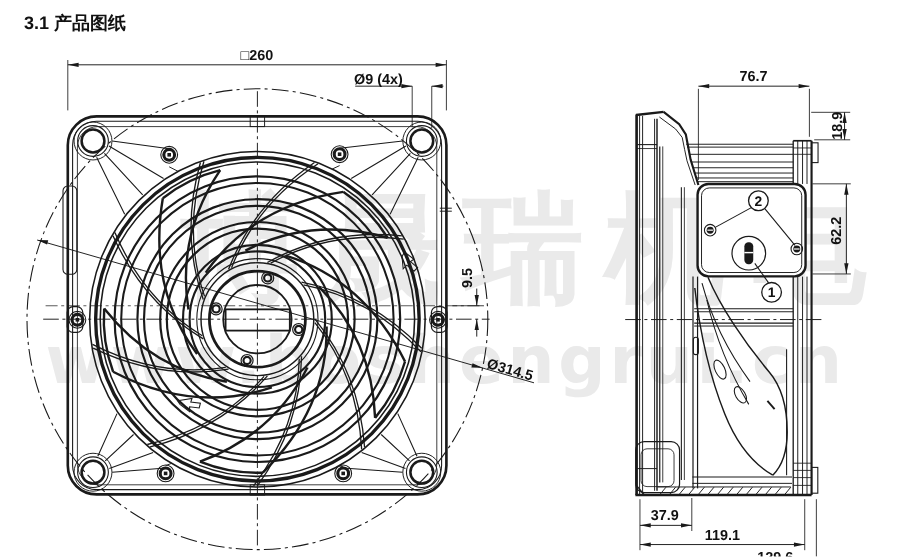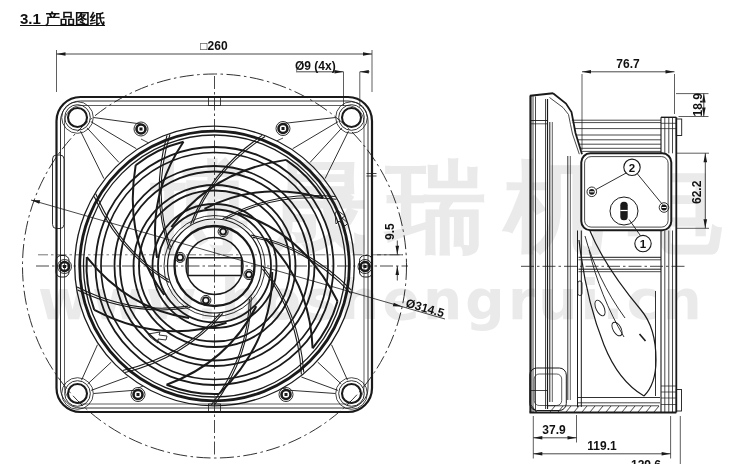--- a/index.html
+++ b/index.html
@@ -1,18 +1,18 @@
 <!DOCTYPE html>
 <html><head>
 <meta charset="utf-8">
 <style>
   html,body{margin:0;padding:0;background:#fff;}
   .page{position:relative;width:750px;height:464px;background:#ffffff;overflow:hidden;
         font-family:"Liberation Sans","DejaVu Sans",sans-serif;}
-  .title{position:absolute;left:20px;top:10px;font-size:15px;font-weight:bold;color:#111;text-decoration:underline;}
+  .title{position:absolute;left:20px;top:10px;font-size:15px;font-weight:bold;color:#111;}
   .wm{position:absolute;color:#eaeaea;font-weight:bold;white-space:nowrap;z-index:0;}
   .wm1{left:150px;top:142px;font-size:100px;letter-spacing:18px;font-family:"DejaVu Sans",sans-serif;}
   .wm2{left:38px;top:268px;font-size:55px;letter-spacing:3.2px;font-family:"DejaVu Sans",sans-serif;}
   svg.drawing{position:absolute;left:0;top:0;z-index:1;}
   svg text{font-family:"Liberation Sans","DejaVu Sans",sans-serif;font-weight:bold;fill:#111;}
 </style>
 </head>
 <body>
 
 <div class="page">

